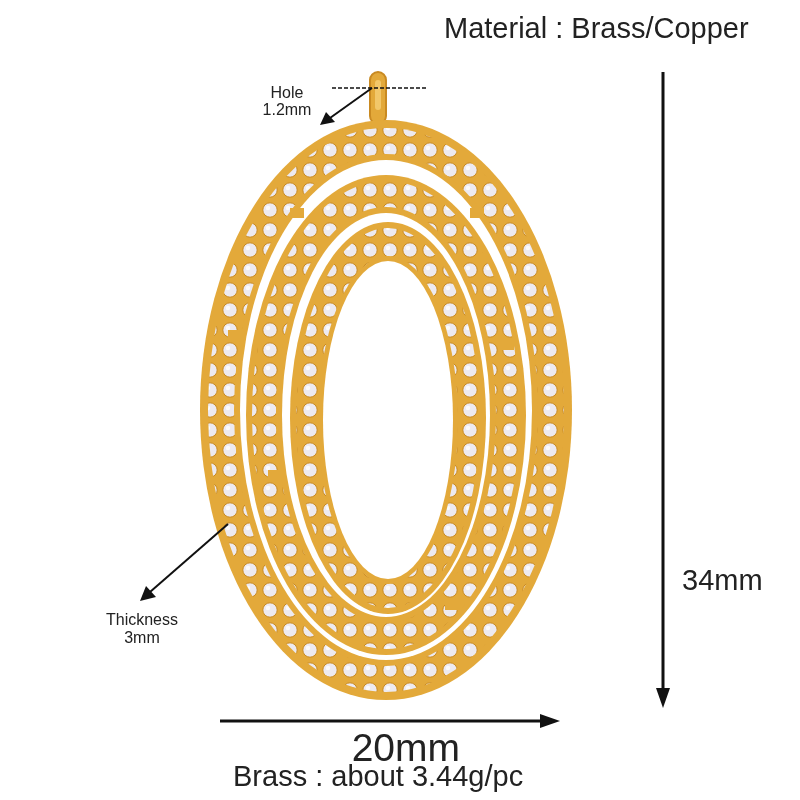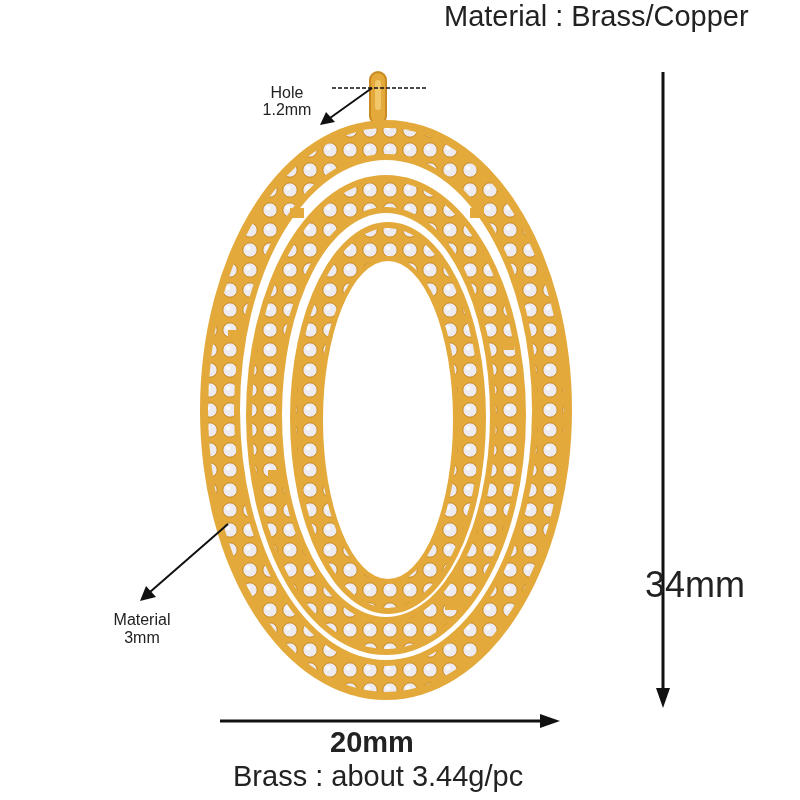--- a/index.html
+++ b/index.html
@@ -1,26 +1,26 @@
 <!DOCTYPE html>
 <html><head>
   <meta charset="utf-8">
   <style>
     html, body { margin: 0; padding: 0; }
     body {
       width: 800px; height: 800px; background: #ffffff; position: relative; overflow: hidden;
       font-family: "Liberation Sans", sans-serif; color: #222222;
     }
     .abs { position: absolute; }
-    .material { left: 444px; top: 0; font-size: 29px; white-space: nowrap; }
+    .material { left: 444px; top: 12px; font-size: 29px; white-space: nowrap; }
     .hole-label { left: 250px; top: 84px; font-size: 16px; line-height: 17px; text-align: center; width: 74px; }
     .thick-label { left: 86px; top: 611px; font-size: 16px; line-height: 18px; text-align: center; width: 112px; }
-    .width-label { left: 330px; top: 726px; font-size: 29px; width: 130px; text-align: left; font-weight: bold; }
+    .width-label { left: 330px; top: 726px; font-size: 39px; width: 130px; text-align: right; }
     .weight-label { left: 233px; top: 760px; font-size: 29px; white-space: nowrap; }
-    .height-label { left: 645px; top: 564px; font-size: 36px; }
+    .height-label { left: 682px; top: 564px; font-size: 29px; }
     svg.stage { position: absolute; left: 0; top: 0; }
   </style>
 </head>
 <body>
 
 <svg class="stage" width="800" height="800" viewBox="0 0 800 800">
   <defs>
     <pattern id="pave" width="20" height="20" patternUnits="userSpaceOnUse">
       <rect width="20" height="20" fill="#E3A93A"></rect>
       <circle cx="10" cy="10" r="7.2" fill="#EDEAF0" stroke="#C98A22" stroke-width="1"></circle>
@@ -86,19 +86,19 @@
 </svg>
 
 <div class="abs material">Material : Brass/Copper</div>
 
 <div class="abs hole-label">
   <div>Hole</div>
   <div>1.2mm</div>
 </div>
 
 <div class="abs thick-label">
-  <div>Material</div>
+  <div>Thickness</div>
   <div>3mm</div>
 </div>
 
 <div class="abs width-label">20mm</div>
 <div class="abs height-label">34mm</div>
 <div class="abs weight-label">Brass : about 3.44g/pc</div>
 
 </body></html>

